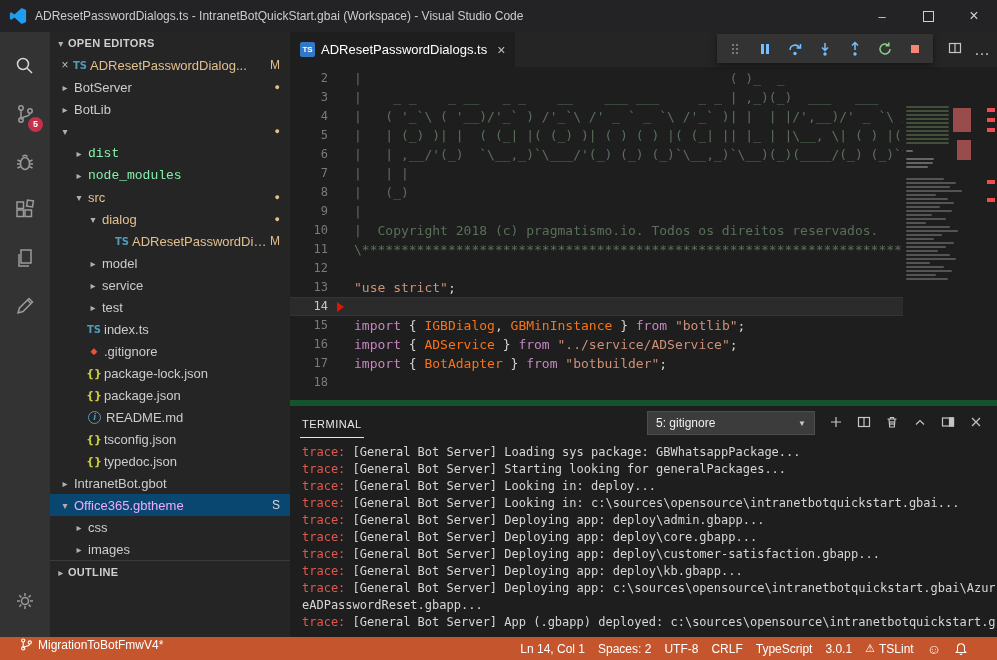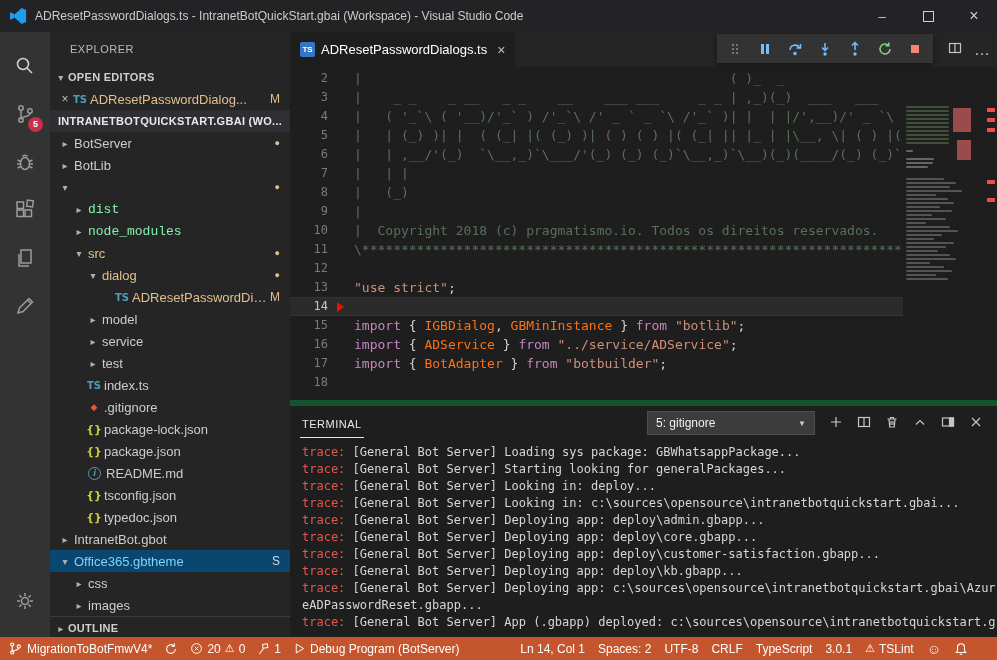--- a/index.html
+++ b/index.html
@@ -31,21 +31,21 @@
   .oe-close{width:14px;color:#bdbdbd;font-size:12px;text-align:center;}
   .trow{height:22px;display:flex;align-items:center;white-space:nowrap;overflow:hidden;}
   .trow.selected{background:#094771;color:#ffffff;}
   .arrow{flex:none;width:14px;text-align:center;font-size:10px;color:#b0b0b0;}
   .fic{flex:none;width:16px;text-align:center;font-weight:bold;font-size:10px;font-family:"DejaVu Sans",sans-serif;}
   .fic-ts{color:#519aba;}
   .fic-json{color:#cbcb41;font-size:11px;}
   .fic-git{color:#f05133;font-size:9px;}
   .fic-info{flex:none;width:11px;height:11px;margin:0 3px 0 2px;border:1px solid #519aba;border-radius:50%;color:#519aba;font-size:8px;line-height:11px;text-align:center;font-style:italic;font-weight:bold;}
   .tlabel{font-size:13px;color:#cccccc;overflow:hidden;text-overflow:ellipsis;padding-left:2px;}
-  .trow.selected .tlabel{color:#7dd3fc;}
+  .trow.selected .tlabel{color:#f0abfc;}
   .tlabel.gold{color:#e2c08d;}
   .tlabel.ignored{color:#86efac;font-family:Liberation Mono, monospace;}
   .tright{margin-left:auto;padding-right:10px;display:flex;align-items:center;gap:4px;}
   .badge-m{color:#e2c08d;font-size:12px;}
   .badge-s{color:#d8d8d8;font-size:12px;}
   .dot{color:#e2c08d;font-size:9px;}
   .outline-hdr{border-top:1px solid #3a3a3a;}
   
   .main{position:absolute;left:290px;top:32px;right:0;bottom:23px;background:#1e1e1e;}
   .tabbar{position:absolute;left:0;top:0;right:0;height:35px;background:#252526;display:flex;}
@@ -83,21 +83,21 @@
   .term-header{height:34px;display:flex;align-items:center;padding:0 10px;gap:14px;}
   .term-title{font-size:11px;letter-spacing:.5px;color:#e7e7e7;border-bottom:1px solid #e7e7e7;padding:9px 2px 7px 2px;}
   .term-select{margin-left:auto;height:22px;background:#3c3c3c;border:1px solid #4d4d4d;display:flex;align-items:center;gap:18px;padding:0 8px;font-size:12px;color:#f0f0f0;min-width:150px;justify-content:space-between;}
   .term-select .caret{font-size:8px;color:#cccccc;}
   .term-icons{display:flex;align-items:center;gap:14px;padding-right:4px;}
   .term-icons svg{stroke:#c5c5c5;fill:none;stroke-width:1.2;}
   .term-body{position:absolute;left:0;right:0;top:34px;bottom:0;padding:4px 0 0 12px;font-family:"DejaVu Sans Mono",monospace;font-size:12px;line-height:17px;white-space:pre;overflow:hidden;color:#d6d6d6;}
   .tline .trace{color:#e3574b;}
   
   .statusbar{position:absolute;left:0;right:0;bottom:0;height:23px;display:flex;align-items:center;color:#ffffff;font-size:12px;z-index:40;}
-  .sb-left{display:flex;align-items:center;height:100%;padding-left:8px;gap:12px;}
+  .sb-left{display:flex;align-items:center;height:100%;padding-left:8px;gap:12px;flex-direction:column;}
   .sb-right{margin-left:auto;display:flex;align-items:center;height:100%;gap:13px;padding-right:29px;}
   .sb-item{display:flex;align-items:center;gap:4px;white-space:nowrap;}
   .sb-item svg{stroke:#ffffff;fill:none;stroke-width:1.2;}
   .warn-glyph{font-size:11px;}
   .smiley{font-size:14px;line-height:14px;}
 </style>
 </head>
 <body>
 
 <div id="window">
@@ -163,35 +163,31 @@
     </div>
     <div class="act-item act-gear">
       <svg width="24" height="24" viewBox="0 0 24 24">
           <circle cx="12" cy="12" r="3.5"></circle>
           <path d="M12 4v3 M12 17v3 M4 12h3 M17 12h3 M6.3 6.3l2.1 2.1 M15.6 15.6l2.1 2.1 M17.7 6.3l-2.1 2.1 M8.4 15.6l-2.1 2.1"></path>
         </svg>
     </div>
   </div>
 
   <div class="sidebar">
-    <div class="sb-title">EXPLORER</div>
     <div class="sb-section">
       <span class="arrow">▾</span>
       <span>OPEN EDITORS</span>
     </div>
     <div class="oe-row">
       <span class="oe-close">×</span>
       <span class="fic fic-ts">TS</span>
       <span class="tlabel gold">ADResetPasswordDialog...</span>
       <span class="tright">
           <span class="badge-m">M</span>
         </span>
-    </div>
-    <div class="sb-section sb-ws">
-      <span>INTRANETBOTQUICKSTART.GBAI (WO...</span>
     </div>
     <div>
         <div class="trow" style="padding-left: 8px;">
           <span class="arrow">▸</span>
           <span class="tlabel">BotServer</span>
           <span class="tright">
             <span class="dot">●</span>
           </span>
         </div>
         <div class="trow" style="padding-left: 8px;">

